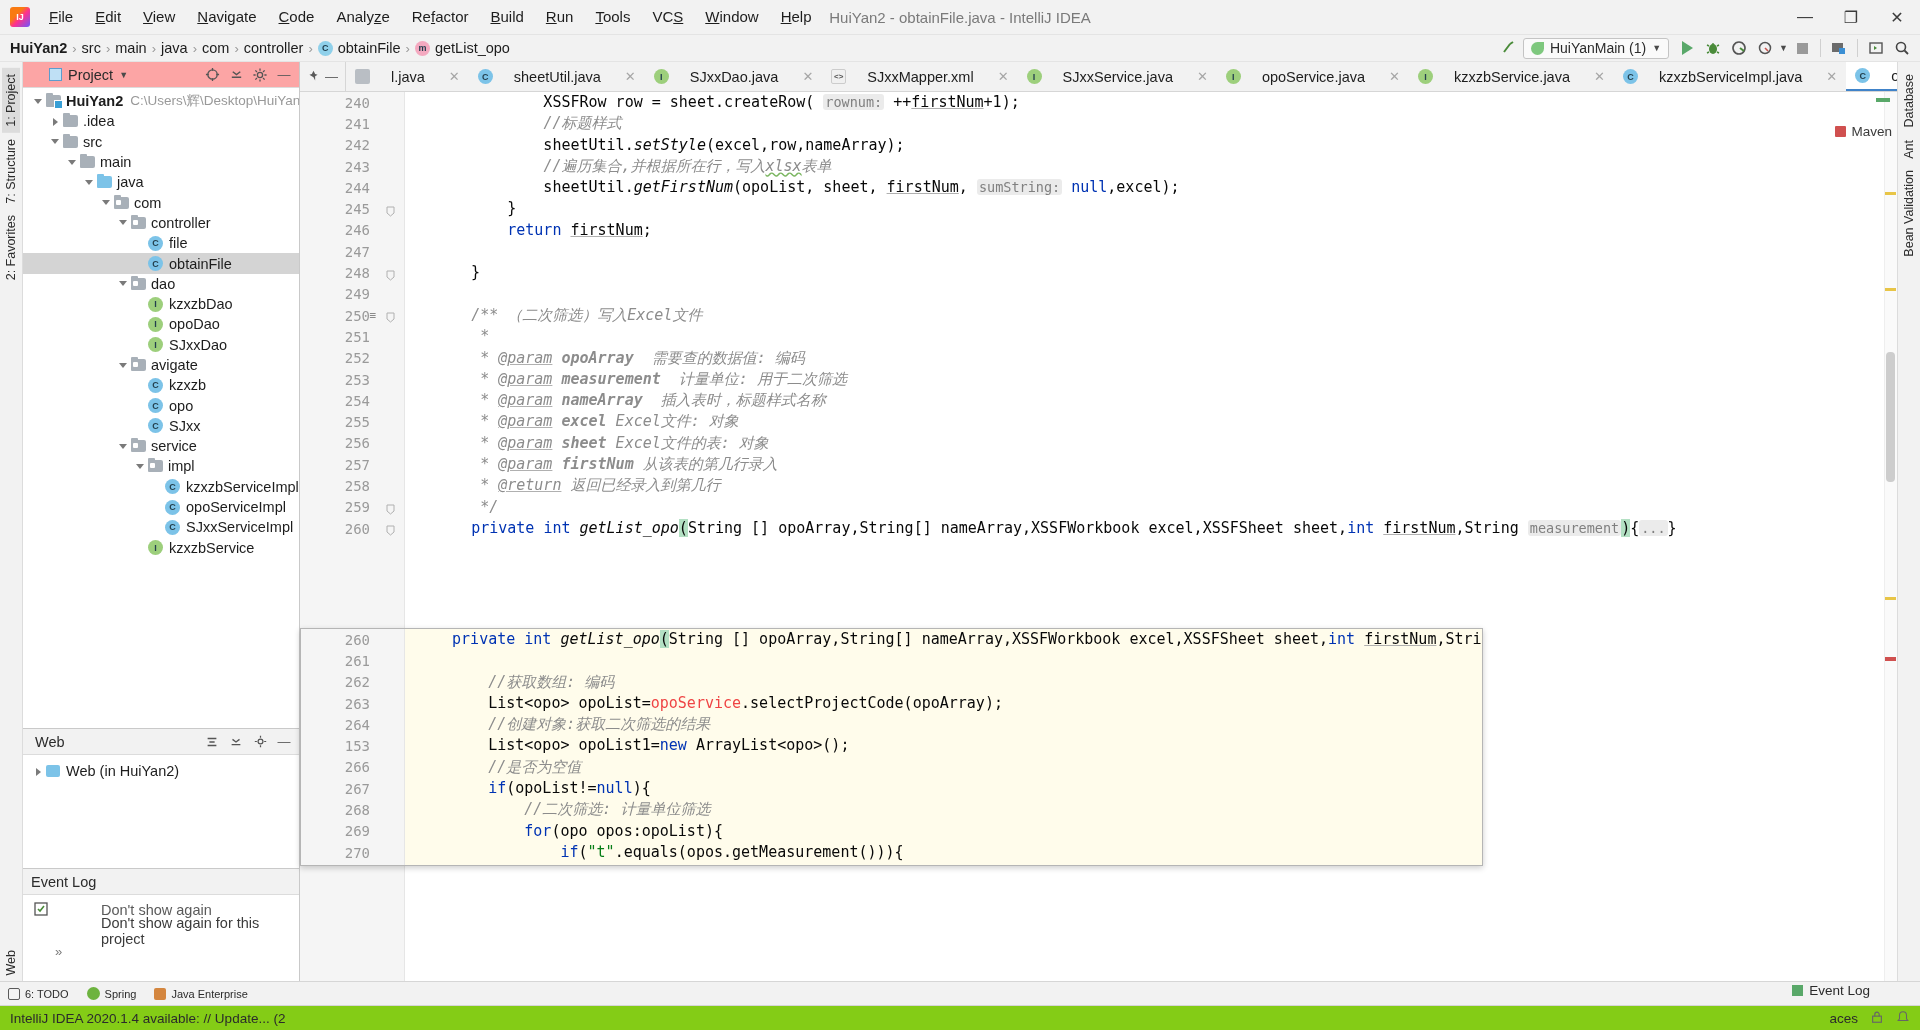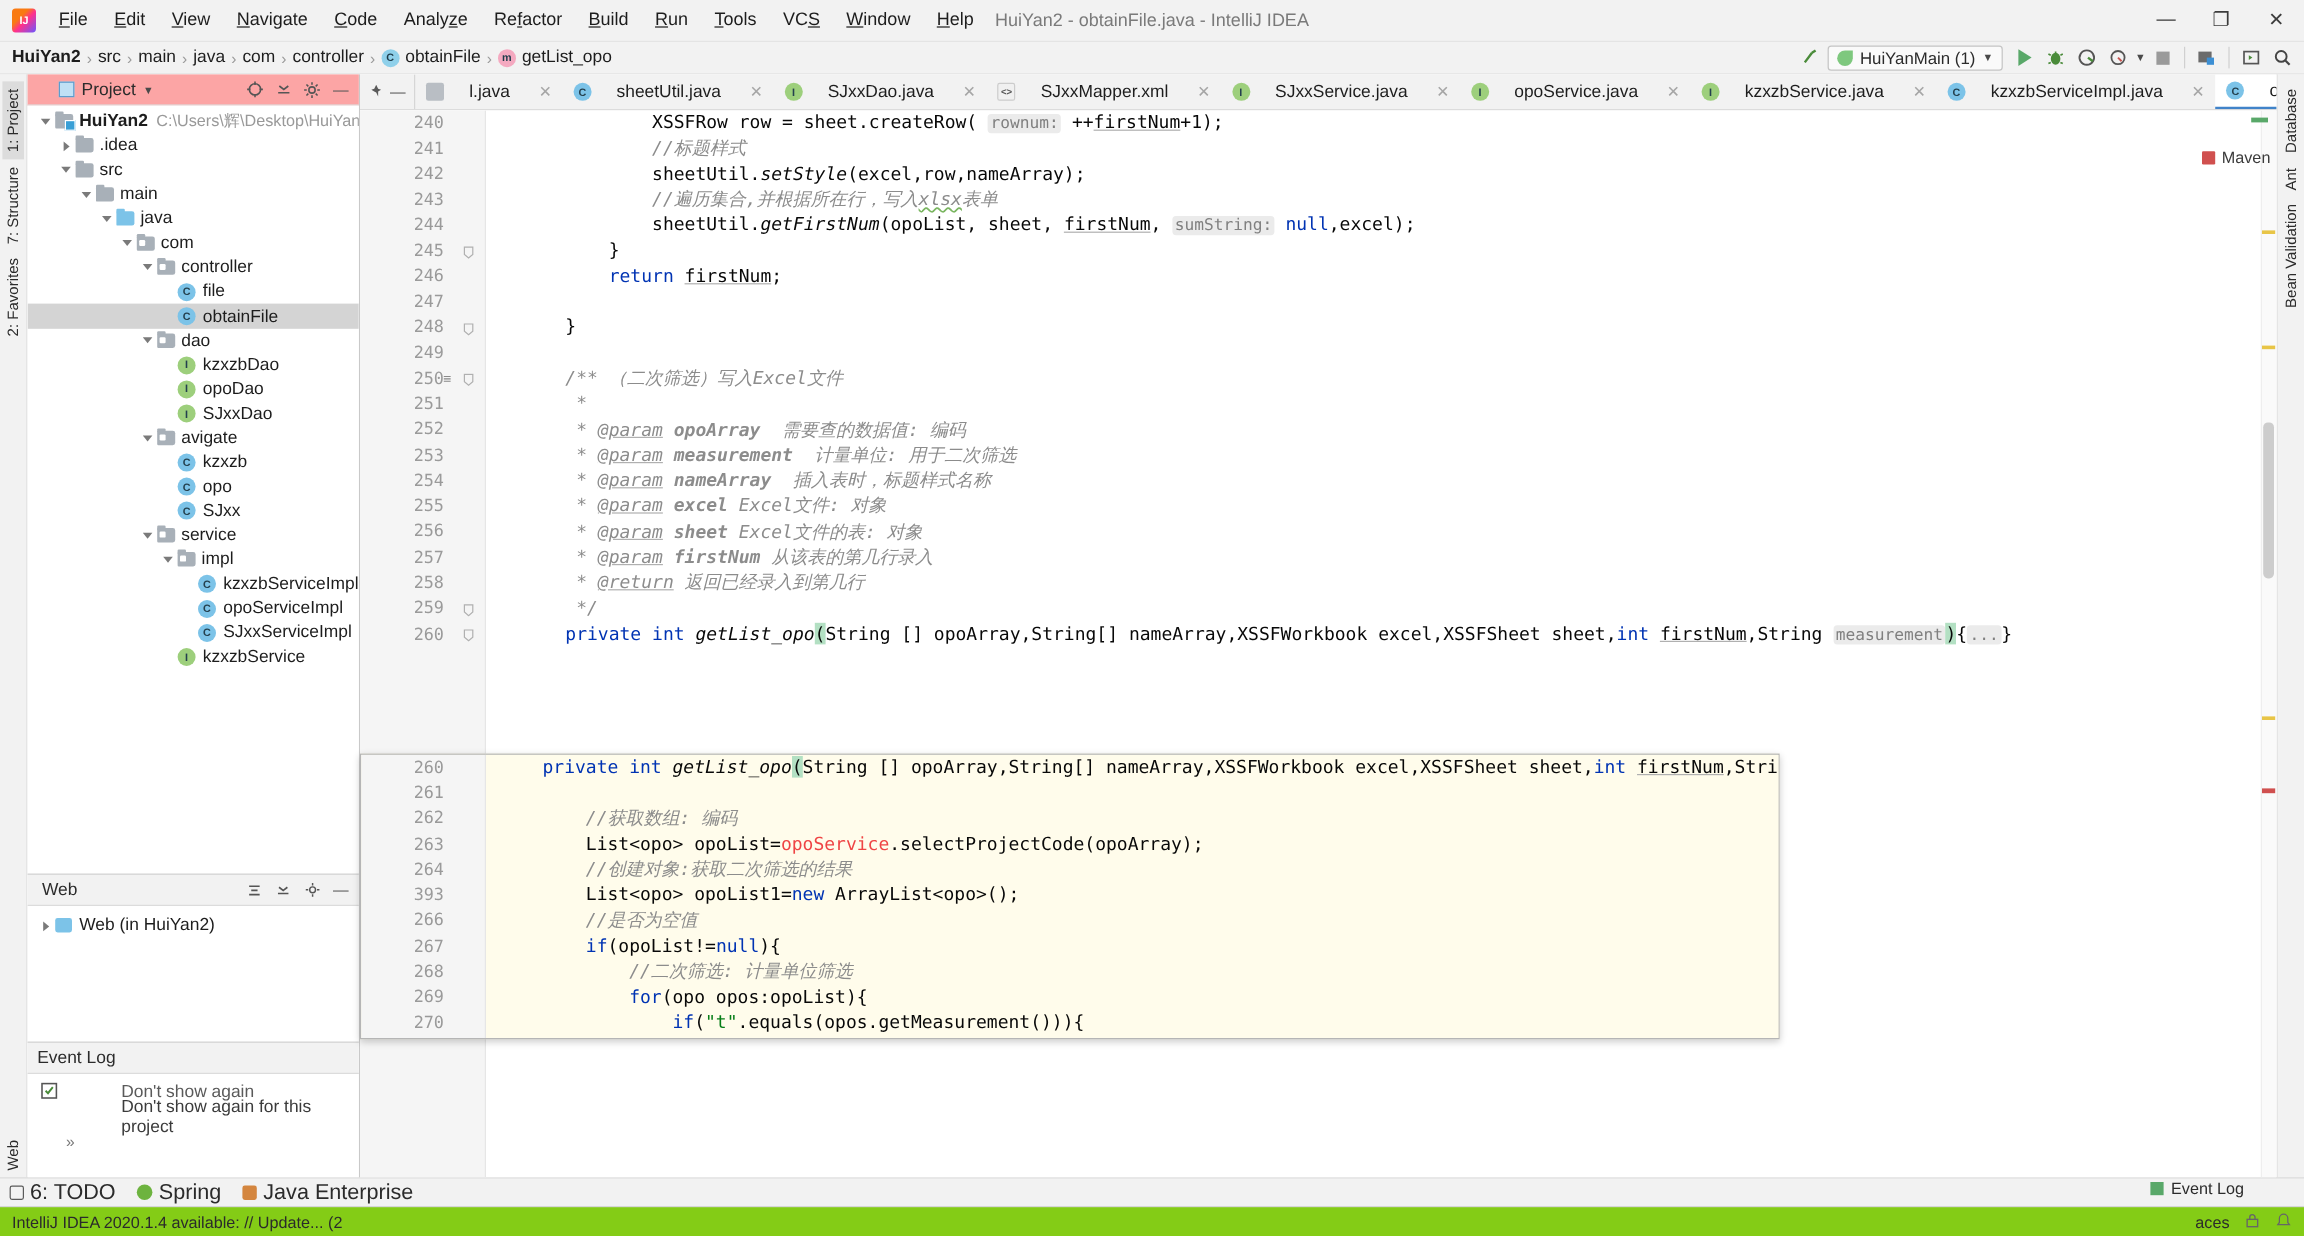--- a/index.html
+++ b/index.html
@@ -217,21 +217,21 @@
   .vscroll{
     position:absolute; right:0; top:0; bottom:0; width:13px; background:#fafafa;
     border-left:1px solid #eee;
   }
   .vthumb{ position:absolute; right:2px; top:260px; width:9px; height:130px; background:#cdcdcd; border-radius:4px;}
   .mark{ position:absolute; right:1px; width:11px; height:3px; }
 
   
   .botbar{
     height:24px; flex:0 0 24px; background:#f2f2f2; border-top:1px solid #d6d6d6;
-    display:flex; align-items:center; padding:0 8px; gap:18px; font-size:18px; color:#2b2b2b;
+    display:flex; align-items:center; padding:0 8px; gap:18px; font-size:11px; color:#2b2b2b;
   }
   .botbar .item{ display:flex; align-items:center; gap:5px; }
   .statusbar{
     height:25px; flex:0 0 25px; background:#84cc16; border-top:1px solid #d6d6d6;
     display:flex; align-items:center; padding:0 10px; font-size:13.5px; color:#2b2b2b;
   }
   .statusbar .right{ margin-left:auto; display:flex; align-items:center; gap:12px;}
   .spring-ic{ width:13px;height:13px;border-radius:50%;background:#6db33f;}
   .todo-ic{ width:12px;height:12px;border:1.5px solid #5a5a5a;border-radius:2px;}
   .ee-ic{ width:12px;height:12px;background:#d4863f;border-radius:2px;}
@@ -686,21 +686,21 @@
       <span>Maven</span>
     </div>
 
     <div class="popup">
       <div class="pgutter">
           <div class="gline">260</div>
           <div class="gline">261</div>
           <div class="gline">262</div>
           <div class="gline">263</div>
           <div class="gline">264</div>
-          <div class="gline">393</div>
+          <div class="gline">153</div>
           <div class="gline">266</div>
           <div class="gline">267</div>
           <div class="gline">268</div>
           <div class="gline">269</div>
           <div class="gline">270</div>
           <div class="gline">271</div>
         </div>
       <div class="pcode"><div class="cline">  <span class="kw">private</span> <span class="kw">int</span> <span class="fn">getList_opo</span><span class="sel-br">(</span>String [] opoArray,String[] nameArray,XSSFWorkbook excel,XSSFSheet sheet,<span class="kw">int</span> <span class="und">firstNum</span>,String {</div><div class="cline">&nbsp;</div><div class="cline">      <span class="cm">//获取数组: 编码</span></div><div class="cline">      List&lt;opo&gt; opoList=<span class="fld">opoService</span>.selectProjectCode(opoArray);</div><div class="cline">      <span class="cm">//创建对象:获取二次筛选的结果</span></div><div class="cline">      List&lt;opo&gt; opoList1=<span class="kw">new</span> ArrayList&lt;opo&gt;();</div><div class="cline">      <span class="cm">//是否为空值</span></div><div class="cline">      <span class="kw">if</span>(opoList!=<span class="kw">null</span>){</div><div class="cline">          <span class="cm">//二次筛选: 计量单位筛选</span></div><div class="cline">          <span class="kw">for</span>(opo opos:opoList){</div><div class="cline">              <span class="kw">if</span>(<span class="str">"t"</span>.equals(opos.getMeasurement())){</div><div class="cline">                  opoList1.add(opos);</div></div>
     </div>
   </div>

